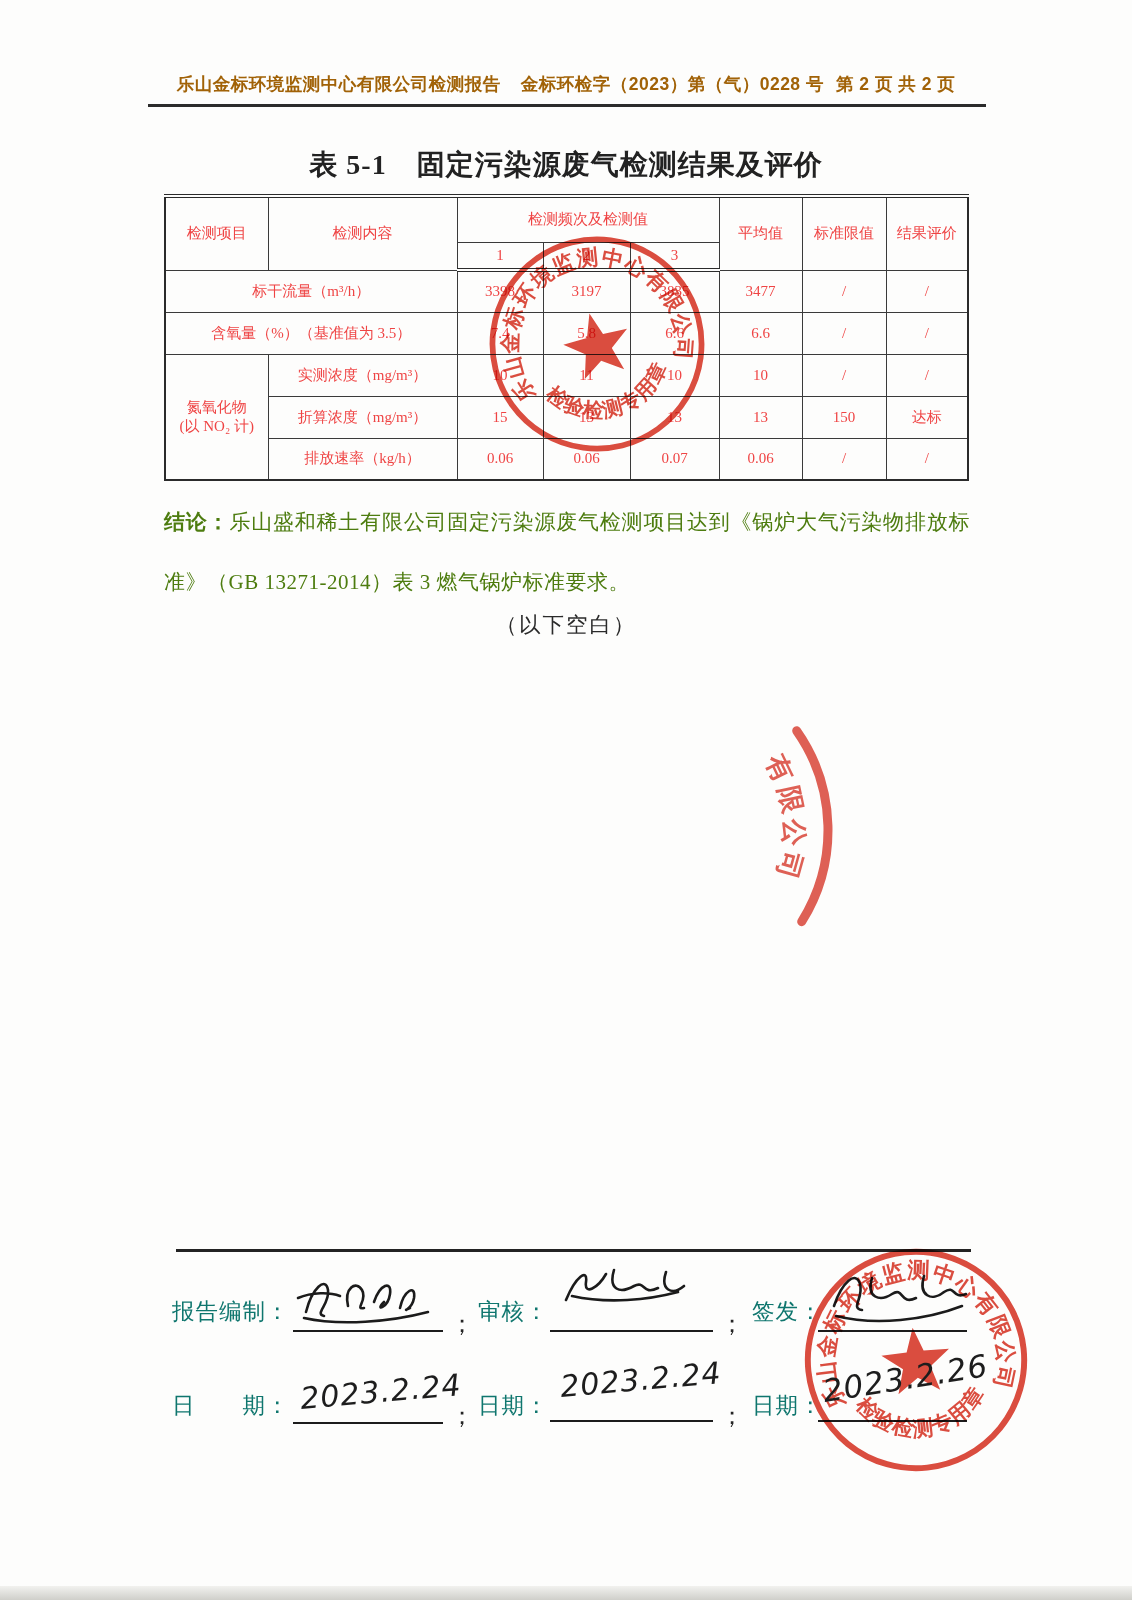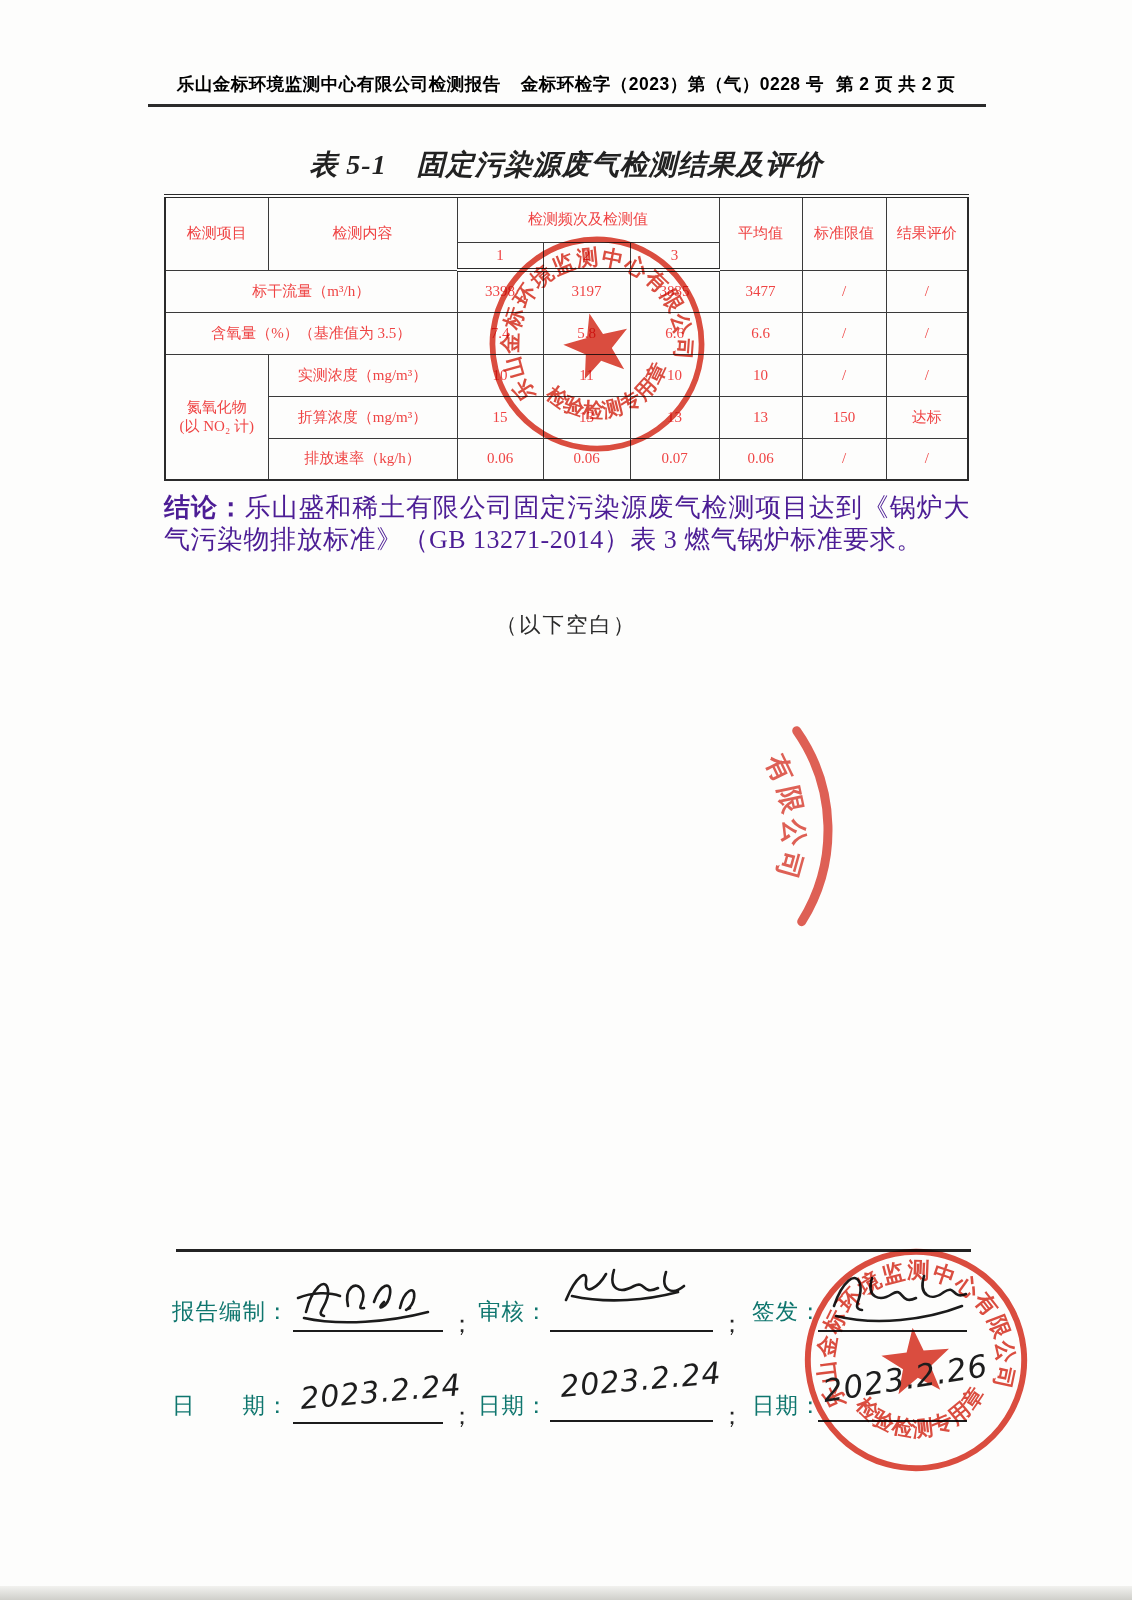--- a/index.html
+++ b/index.html
@@ -8,28 +8,28 @@
   .page {
     position:relative; width:1132px; height:1600px; margin:0 auto;
     background:#fdfdfc; overflow:hidden; color:var(--ink);
     font-family:"Liberation Serif","DejaVu Serif",serif;
   }
   
   .hdr {
     position:absolute; top:72px; left:0; width:100%;
     display:flex; justify-content:center; align-items:baseline;
     font-family:"Liberation Sans","DejaVu Sans",sans-serif;
-    font-weight:700; font-size:17.5px; letter-spacing:.5px; color:#000000;
+    font-weight:700; font-size:17.5px; letter-spacing:.5px; color:#a16207;
   }
   .hdr .gap1 { width:20px; } .hdr .gap2 { width:12px; }
   .hdr-rule { position:absolute; top:104px; left:148px; width:838px; height:2.5px; background:#2b2b2b; }
   
   .doc-title {
     position:absolute; top:146px; left:166px; width:800px; text-align:center;
-    font-weight:700; font-size:28px; letter-spacing:1px; color:#222;font-style:italic;
+    font-weight:700; font-size:28px; letter-spacing:1px; color:#222;
   }
   .doc-title .t-gap { display:inline-block; width:30px; }
   
   table.results {
     position:absolute; left:164px; top:194px; width:803px;
     border-collapse:collapse; table-layout:fixed;
     font-size:15px; color:#ef4444;
   }
   table.results th, table.results td {
     border:1.4px solid #3a3a3a; text-align:center; vertical-align:middle;
@@ -37,21 +37,21 @@
   }
   table.results { border:2.5px solid #2b2b2b; border-top:4px double #2b2b2b; }
   table.results thead tr.runs th { border-bottom:4px double #2b2b2b; }
   table.results thead tr.top th { height:46px; }
   table.results thead tr.runs th { height:28px; }
   table.results tbody td { height:42px;margin-left:24px; }
   .grp-cell span { display:block; }
   
   .conclusion {
     position:absolute; left:164px; top:492px; width:806px;
-    font-size:26px; line-height:32px; letter-spacing:.5px; text-align:justify; color:#4c1d95;
+    font-size:21px; line-height:60px; letter-spacing:.5px; text-align:justify; color:#4d7c0f;
   }
   .conclusion b { font-weight:700; }
   .blank-note {
     position:absolute; left:166px; top:610px; width:800px; text-align:center;
     font-size:21.5px; letter-spacing:2px; color:#2a2a2a;
   }
   
   .stamp-svg { position:absolute; color:var(--stamp-color); opacity:.9; mix-blend-mode:multiply; }
   #stamp-table  { left:482px; top:229px;  width:230px; height:230px; transform:rotate(-14deg); }
   #stamp-bottom { left:797px; top:1241px; width:238px; height:238px; transform:rotate(-6deg); }

